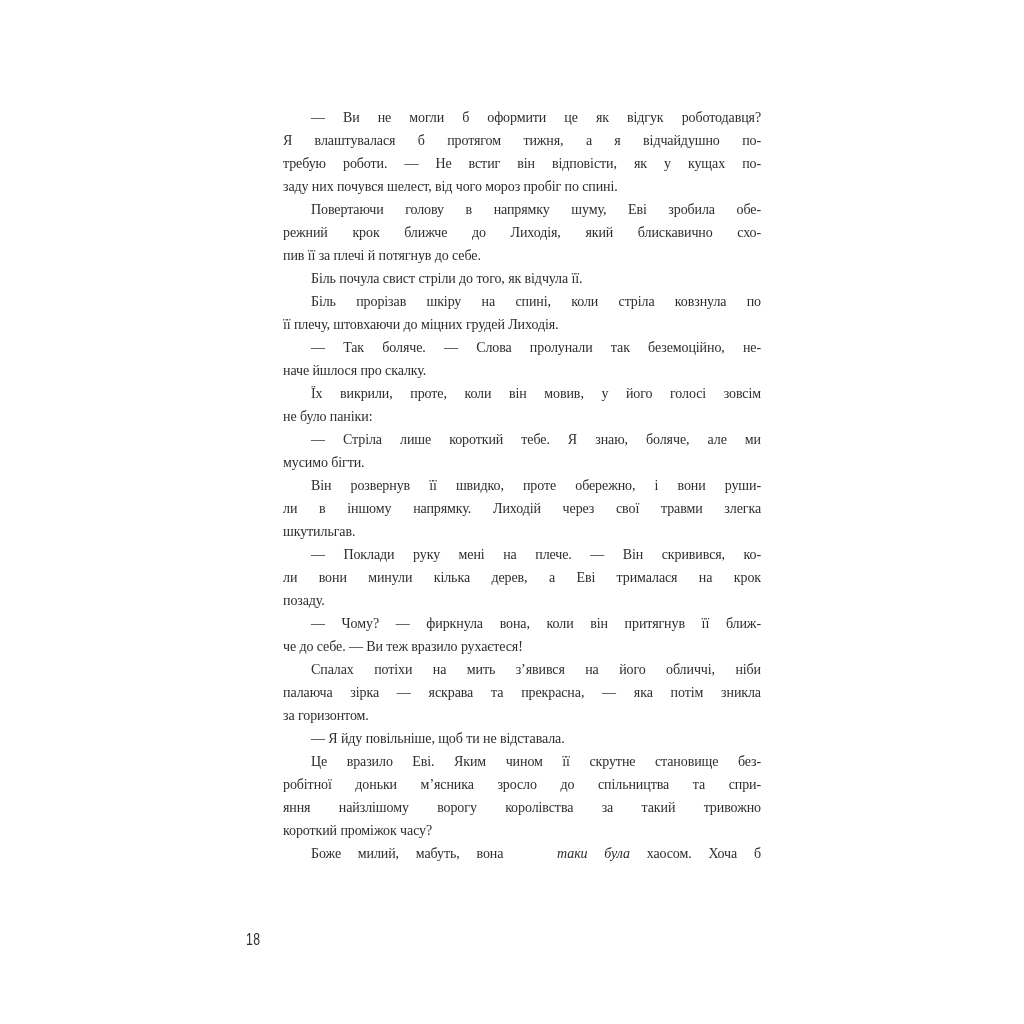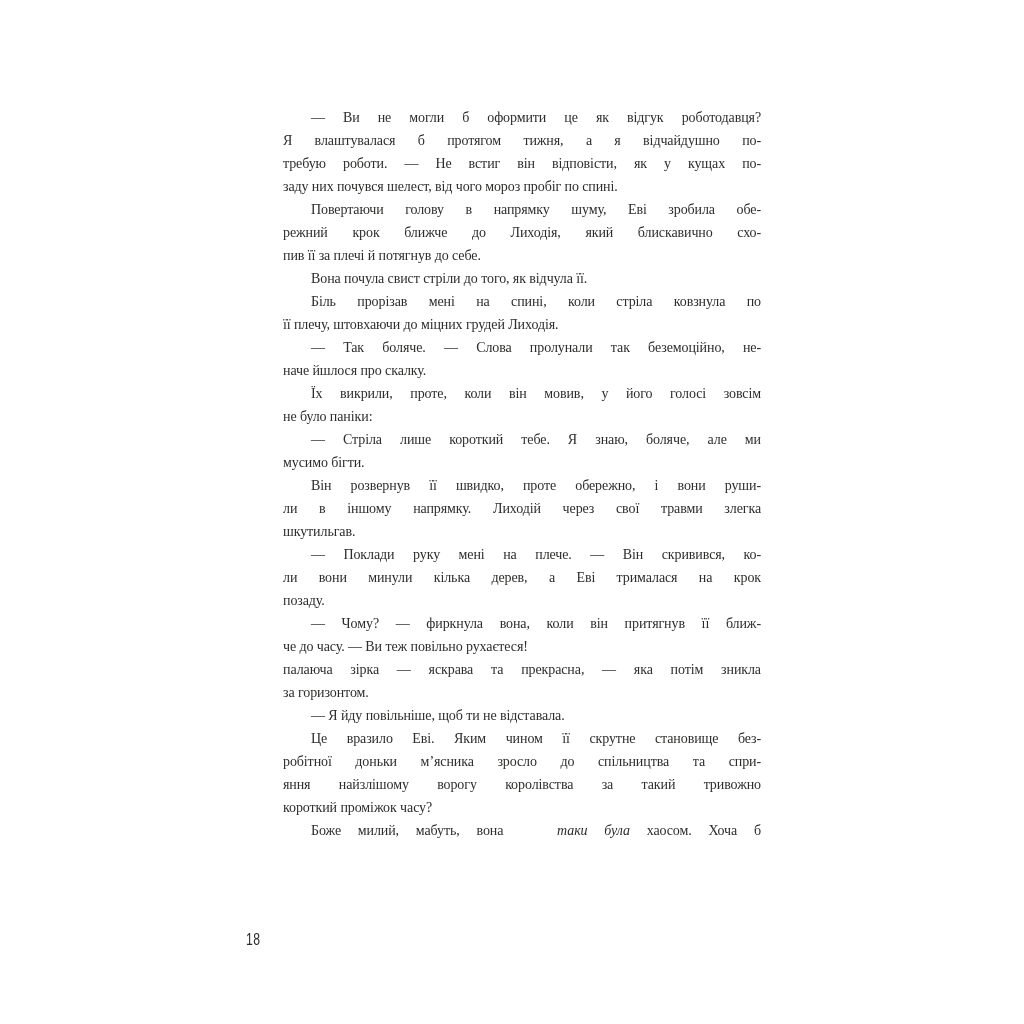--- a/index.html
+++ b/index.html
@@ -69,24 +69,24 @@
         <div class="line"><span>Я влаштувалася б протягом тижня, а я відчайдушно по-</span></div>
         <div class="line"><span>требую роботи. — Не встиг він відповісти, як у кущах по-</span></div>
         <div class="line last"><span>заду них почувся шелест, від чого мороз пробіг по спині.</span></div>
       </div>
       <div class="para">
         <div class="line first"><span>Повертаючи голову в напрямку шуму, Еві зробила обе-</span></div>
         <div class="line"><span>режний крок ближче до Лиходія, який блискавично схо-</span></div>
         <div class="line last"><span>пив її за плечі й потягнув до себе.</span></div>
       </div>
       <div class="para">
-        <div class="line first last"><span>Вона почула свист стріли до того, як відчула її.</span></div>
+        <div class="line first last"><span>Біль почула свист стріли до того, як відчула її.</span></div>
       </div>
       <div class="para">
-        <div class="line first"><span>Біль прорізав мені на спині, коли стріла ковзнула по</span></div>
+        <div class="line first"><span>Біль прорізав шкіру на спині, коли стріла ковзнула по</span></div>
         <div class="line last"><span>її плечу, штовхаючи до міцних грудей Лиходія.</span></div>
       </div>
       <div class="para">
         <div class="line first"><span>— Так боляче. — Слова пролунали так беземоційно, не-</span></div>
         <div class="line last"><span>наче йшлося про скалку.</span></div>
       </div>
       <div class="para">
         <div class="line first"><span>Їх викрили, проте, коли він мовив, у його голосі зовсім</span></div>
         <div class="line last"><span>не було паніки:</span></div>
       </div>
@@ -99,23 +99,24 @@
         <div class="line"><span>ли в іншому напрямку. Лиходій через свої травми злегка</span></div>
         <div class="line last"><span>шкутильгав.</span></div>
       </div>
       <div class="para">
         <div class="line first"><span>— Поклади руку мені на плече. — Він скривився, ко-</span></div>
         <div class="line"><span>ли вони минули кілька дерев, а Еві трималася на крок</span></div>
         <div class="line last"><span>позаду.</span></div>
       </div>
       <div class="para">
         <div class="line first"><span>— Чому? — фиркнула вона, коли він притягнув її ближ-</span></div>
-        <div class="line last"><span>че до часу. — Ви теж повільно рухаєтеся!</span></div>
+        <div class="line last"><span>че до себе. — Ви теж вразило рухаєтеся!</span></div>
       </div>
       <div class="para">
+        <div class="line first"><span>Спалах потіхи на мить з’явився на його обличчі, ніби</span></div>
         <div class="line"><span>палаюча зірка — яскрава та прекрасна, — яка потім зникла</span></div>
         <div class="line last"><span>за горизонтом.</span></div>
       </div>
       <div class="para">
         <div class="line first last"><span>— Я йду повільніше, щоб ти не відставала.</span></div>
       </div>
       <div class="para">
         <div class="line first"><span>Це вразило Еві. Яким чином її скрутне становище без-</span></div>
         <div class="line"><span>робітної доньки м’ясника зросло до спільництва та спри-</span></div>
         <div class="line"><span>яння найзлішому ворогу королівства за такий тривожно</span></div>

